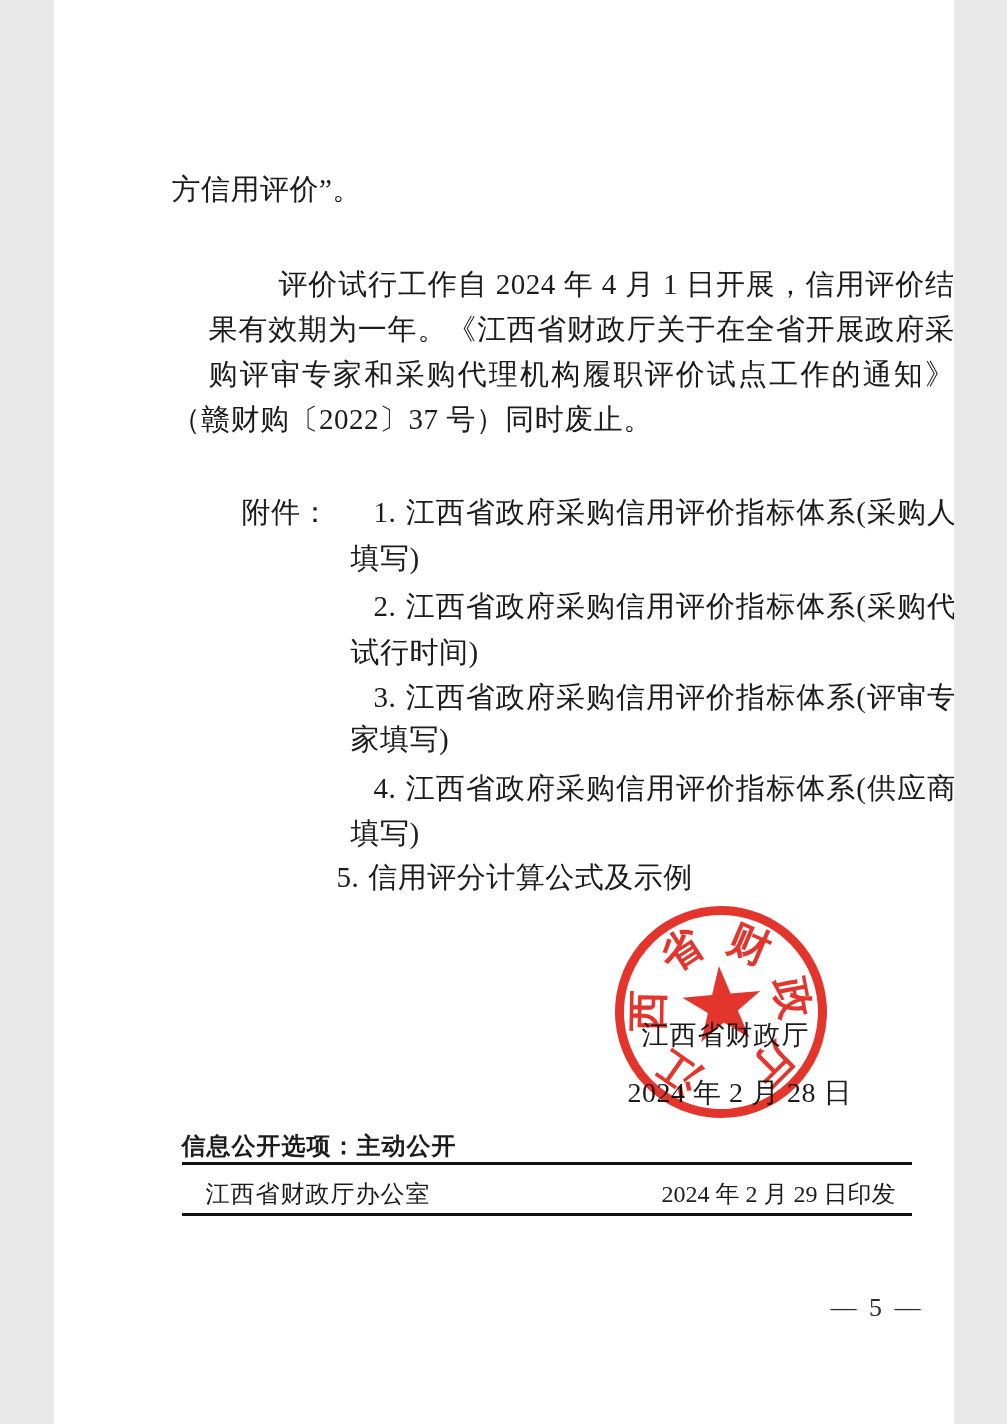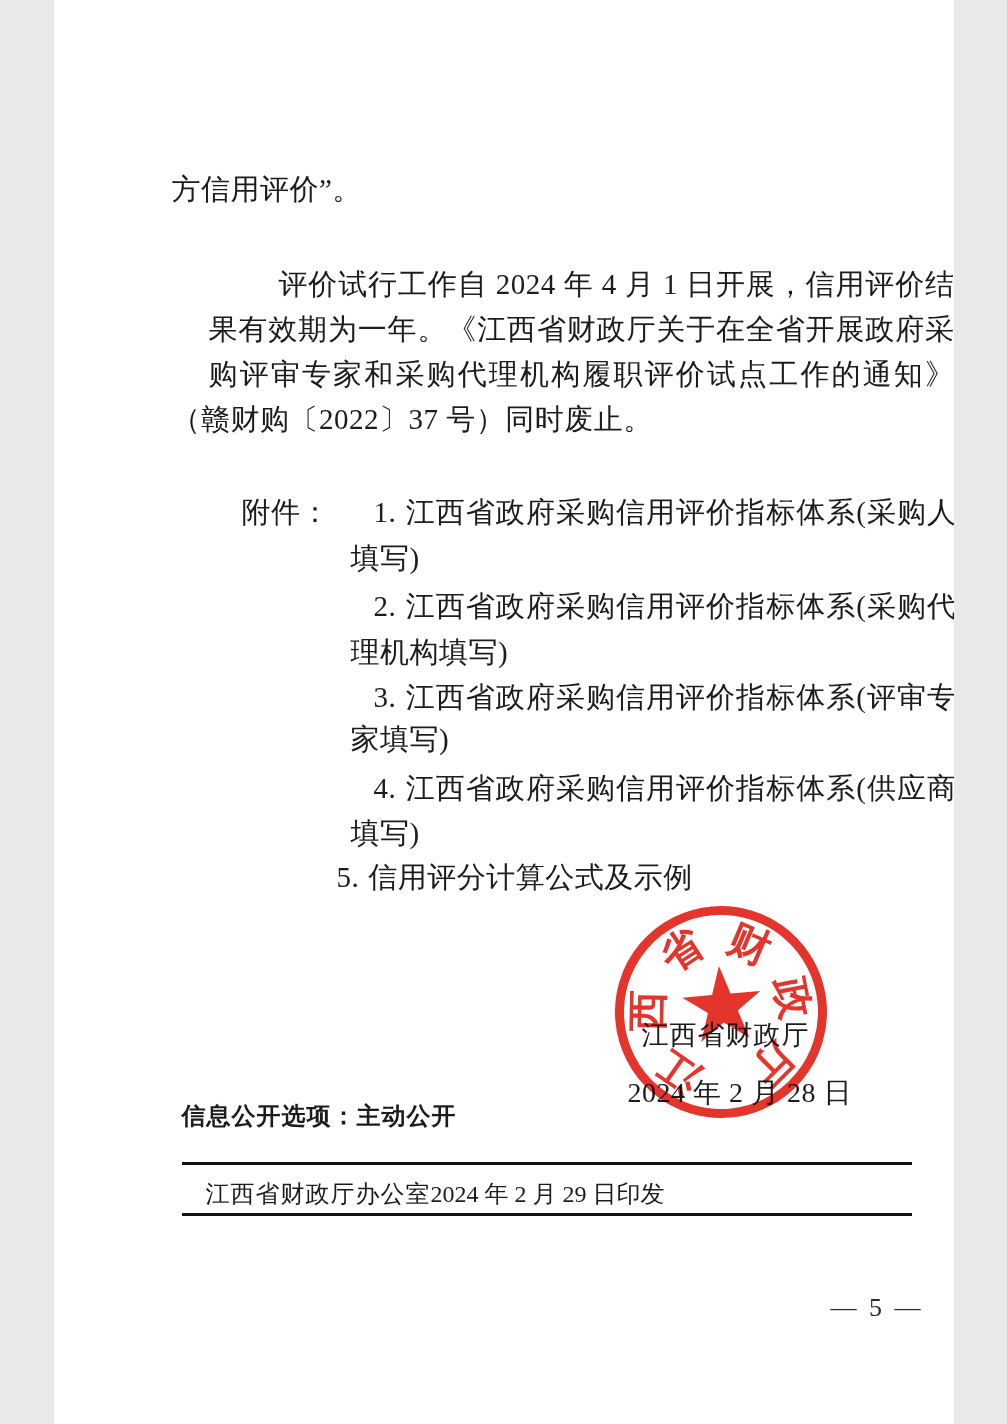--- a/index.html
+++ b/index.html
@@ -9,21 +9,21 @@
     font-family:"Liberation Serif","DejaVu Serif",serif;
     color:#1c1c1c;
   }
   .line { position:absolute; white-space:nowrap; line-height:34px; font-size:29px; letter-spacing:0.5px; }
   .serif { font-family:"Liberation Serif","DejaVu Serif",serif; }
   .heading { font-family:"Liberation Sans","DejaVu Sans",sans-serif; font-weight:700; font-size:29px; letter-spacing:0.5px; }
   .just { white-space:normal; text-align:justify; text-align-last:justify; box-sizing:border-box; line-height:34px;margin-left:37px; }
   .num { margin-right:9px; }
   .footer-label { font-family:"Liberation Sans","DejaVu Sans",sans-serif; font-weight:700; font-size:24px; letter-spacing:1px; }
   .rule { position:absolute; width:730px; height:3px; background:#111; }
-  .footer-row { position:absolute; width:730px; display:flex; align-items:baseline; padding:0 16px 0 24px; box-sizing:border-box; }
+  .footer-row { position:absolute; width:730px; display:flex; justify-content:space-between; align-items:baseline; padding:0 16px 0 24px; box-sizing:border-box; }
   .pagenum { letter-spacing:3px; color:#2a2a33; }
 
   
   .seal { position:absolute; left:561px; top:906px; width:212px; height:212px;
           transform:rotate(-5deg); mix-blend-mode:multiply; opacity:0.93; }
   .seal-ring { position:absolute; inset:0; border:9px solid #e1251c; border-radius:50%; }
   .seal-star { position:absolute; left:50%; top:50%; transform:translate(-48%,-57%);
                font-size:102px; line-height:1; color:#e1251c;
                font-family:"DejaVu Sans",sans-serif; }
   .seal-arc span { position:absolute; left:50%; top:50%;
@@ -46,21 +46,21 @@
   <div class="line serif" style="left:188px;top:495px">附件：</div>
 
   <div class="line serif just" style="left:283px;top:495px;width:583px">
     <span class="num">1.</span><span>江西省政府采购信用评价指标体系(采购人</span>
   </div>
   <div class="line serif" style="left:297px;top:541px">填写)</div>
 
   <div class="line serif just" style="left:283px;top:589px;width:583px">
     <span class="num">2.</span><span>江西省政府采购信用评价指标体系(采购代</span>
   </div>
-  <div class="line serif" style="left:297px;top:635px">理机构填写)</div>
+  <div class="line serif" style="left:297px;top:635px">试行时间)</div>
 
   <div class="line serif just" style="left:283px;top:680px;width:583px">
     <span class="num">3.</span><span>江西省政府采购信用评价指标体系(评审专</span>
   </div>
   <div class="line serif" style="left:297px;top:722px">家填写)</div>
 
   <div class="line serif just" style="left:283px;top:771px;width:583px">
     <span class="num">4.</span><span>江西省政府采购信用评价指标体系(供应商</span>
   </div>
   <div class="line serif" style="left:297px;top:816px">填写)</div>
@@ -78,21 +78,21 @@
     <div class="seal-arc" id="sealArc">
         <span style="transform: translate(-50%, -50%) rotate(-140deg) translateY(-73px); color: rgb(225, 37, 28);">江</span>
         <span style="transform: translate(-50%, -50%) rotate(-84deg) translateY(-73px); color: rgb(225, 37, 28);">西</span>
         <span style="transform: translate(-50%, -50%) rotate(-28deg) translateY(-73px); color: rgb(225, 37, 28);">省</span>
         <span style="transform: translate(-50%, -50%) rotate(28deg) translateY(-73px); color: rgb(225, 37, 28);">财</span>
         <span style="transform: translate(-50%, -50%) rotate(84deg) translateY(-73px); color: rgb(225, 37, 28);">政</span>
         <span style="transform: translate(-50%, -50%) rotate(140deg) translateY(-73px); color: rgb(225, 37, 28);">厅</span>
       </div>
   </div>
 
-  <div class="line footer-label" style="left:128px;top:1099px">信息公开选项：主动公开</div>
+  <div class="line footer-label" style="left:128px;top:1129px">信息公开选项：主动公开</div>
   <div class="rule" style="left:128px;top:1162px"></div>
   <div class="footer-row" style="left:128px;top:1178px">
     <span class="serif" style="font-size:24px;letter-spacing:1px">江西省财政厅办公室</span>
     <span class="serif" style="font-size:24px">2024 年 2 月 29 日印发</span>
   </div>
   <div class="rule" style="left:128px;top:1213px"></div>
 
   <div class="line serif pagenum" style="left:777px;top:1291px;font-size:26px">— 5 —</div>
 
 </div>

